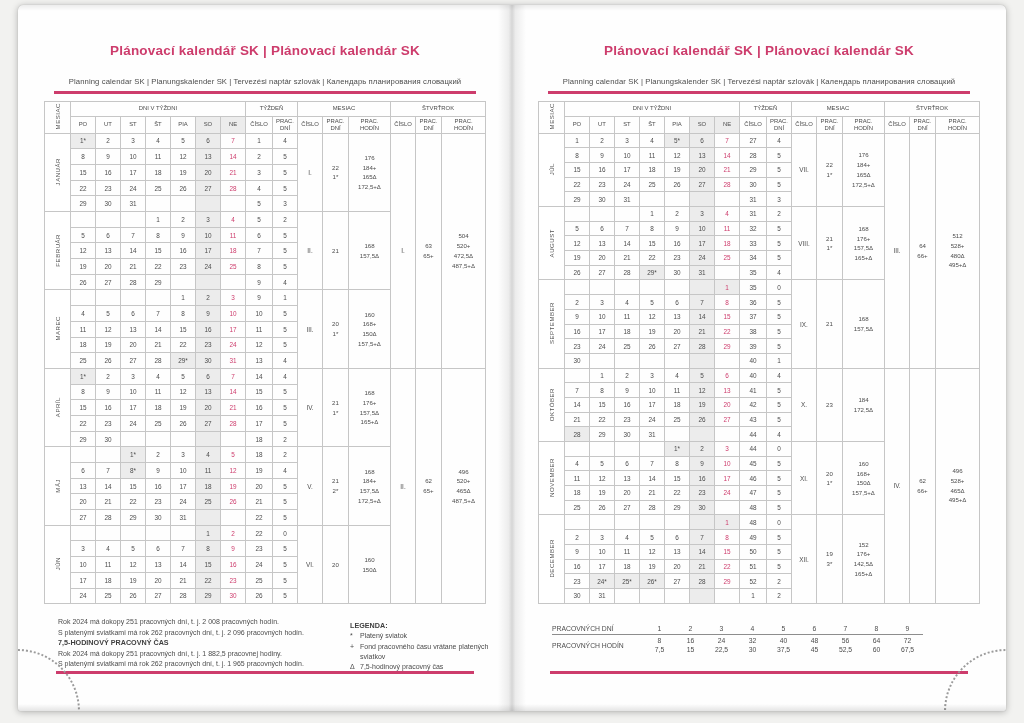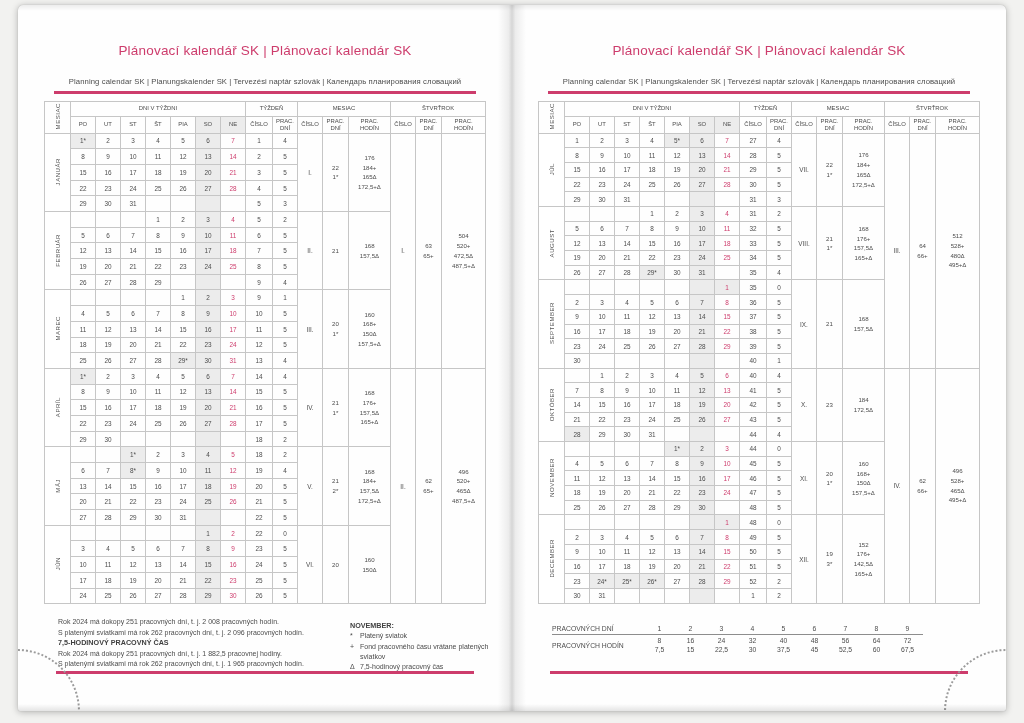--- a/index.html
+++ b/index.html
@@ -19,21 +19,21 @@
   .edge-top { position:absolute; top:0; left:0; right:0; height:6px;
     background:linear-gradient(rgba(0,0,0,.07), rgba(0,0,0,0)); }
   .edge-bottom { position:absolute; bottom:0; left:0; right:0; height:7px;
     background:linear-gradient(rgba(0,0,0,0), rgba(0,0,0,.10)); }
   .gutter { position:absolute; left:50%; top:0; bottom:0; width:28px; margin-left:-14px;
     background:linear-gradient(90deg, rgba(0,0,0,0) 0%, rgba(0,0,0,.07) 38%, rgba(0,0,0,.16) 50%, rgba(0,0,0,.07) 62%, rgba(0,0,0,0) 100%); }
   .page { position:absolute; top:0; bottom:0; width:50%; padding-top:38px; }
   .pgL { left:0; } .pgR { left:50%; }
 
   .page-title {
-    text-align:center; font-size:13.5px; font-weight:normal;
+    text-align:center; font-size:13.5px; font-weight:bold;
     color:var(--accent); letter-spacing:.2px;
   }
   .page-subtitle { text-align:center; font-size:7.7px; color:#4c4c4c; margin-top:19px; letter-spacing:.1px; }
   .title-rule { height:2.6px; background:var(--accent); margin:5px 36px 7px 36px; }
 
   table.cal { width:418px; margin:0 auto; border-collapse:collapse; table-layout:fixed;
     border:1px solid #9c9c9c; }
   table.cal th, table.cal td {
     border:1px solid #c6c6c6; padding:0; text-align:center; vertical-align:middle;
     font-weight:normal; overflow:hidden;
@@ -525,21 +525,21 @@
 
     <div class="footer-left">
       <div>Rok 2024 má dokopy 251 pracovných dní, t. j. 2 008 pracovných hodín.</div>
       <div>S platenými sviatkami má rok 262 pracovných dní, t. j. 2 096 pracovných hodín.</div>
       <div class="ft-title">7,5-HODINOVÝ PRACOVNÝ ČAS</div>
       <div>Rok 2024 má dokopy 251 pracovných dní, t. j. 1 882,5 pracovnej hodiny.</div>
       <div>S platenými sviatkami má rok 262 pracovných dní, t. j. 1 965 pracovných hodín.</div>
     </div>
 
     <div class="legend">
-      <div class="legend-title">NOVEMBER:</div>
+      <div class="legend-title">LEGENDA:</div>
       <div id="legend-items">
           <div class="legend-item">
             <span class="legend-sym">*</span>
             <span>Platený sviatok</span>
           </div>
           <div class="legend-item">
             <span class="legend-sym">+</span>
             <span>Fond pracovného času vrátane platených sviatkov</span>
           </div>
           <div class="legend-item">

